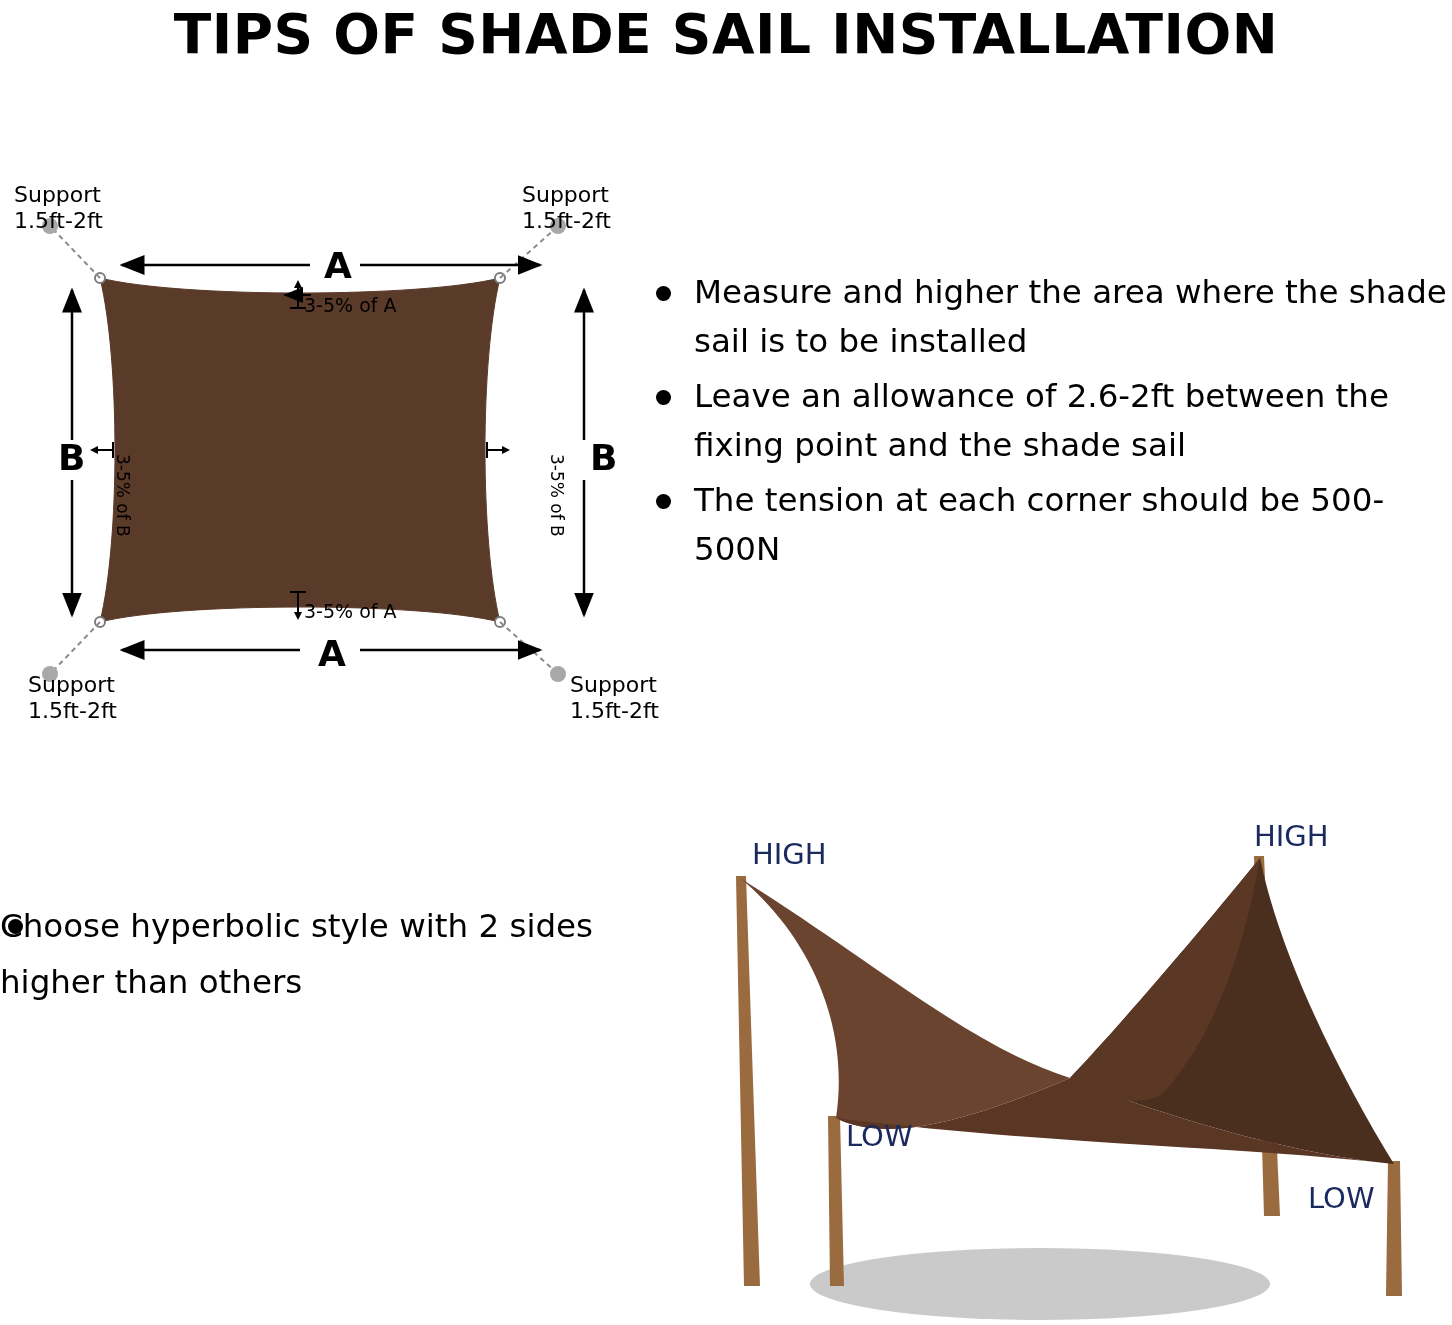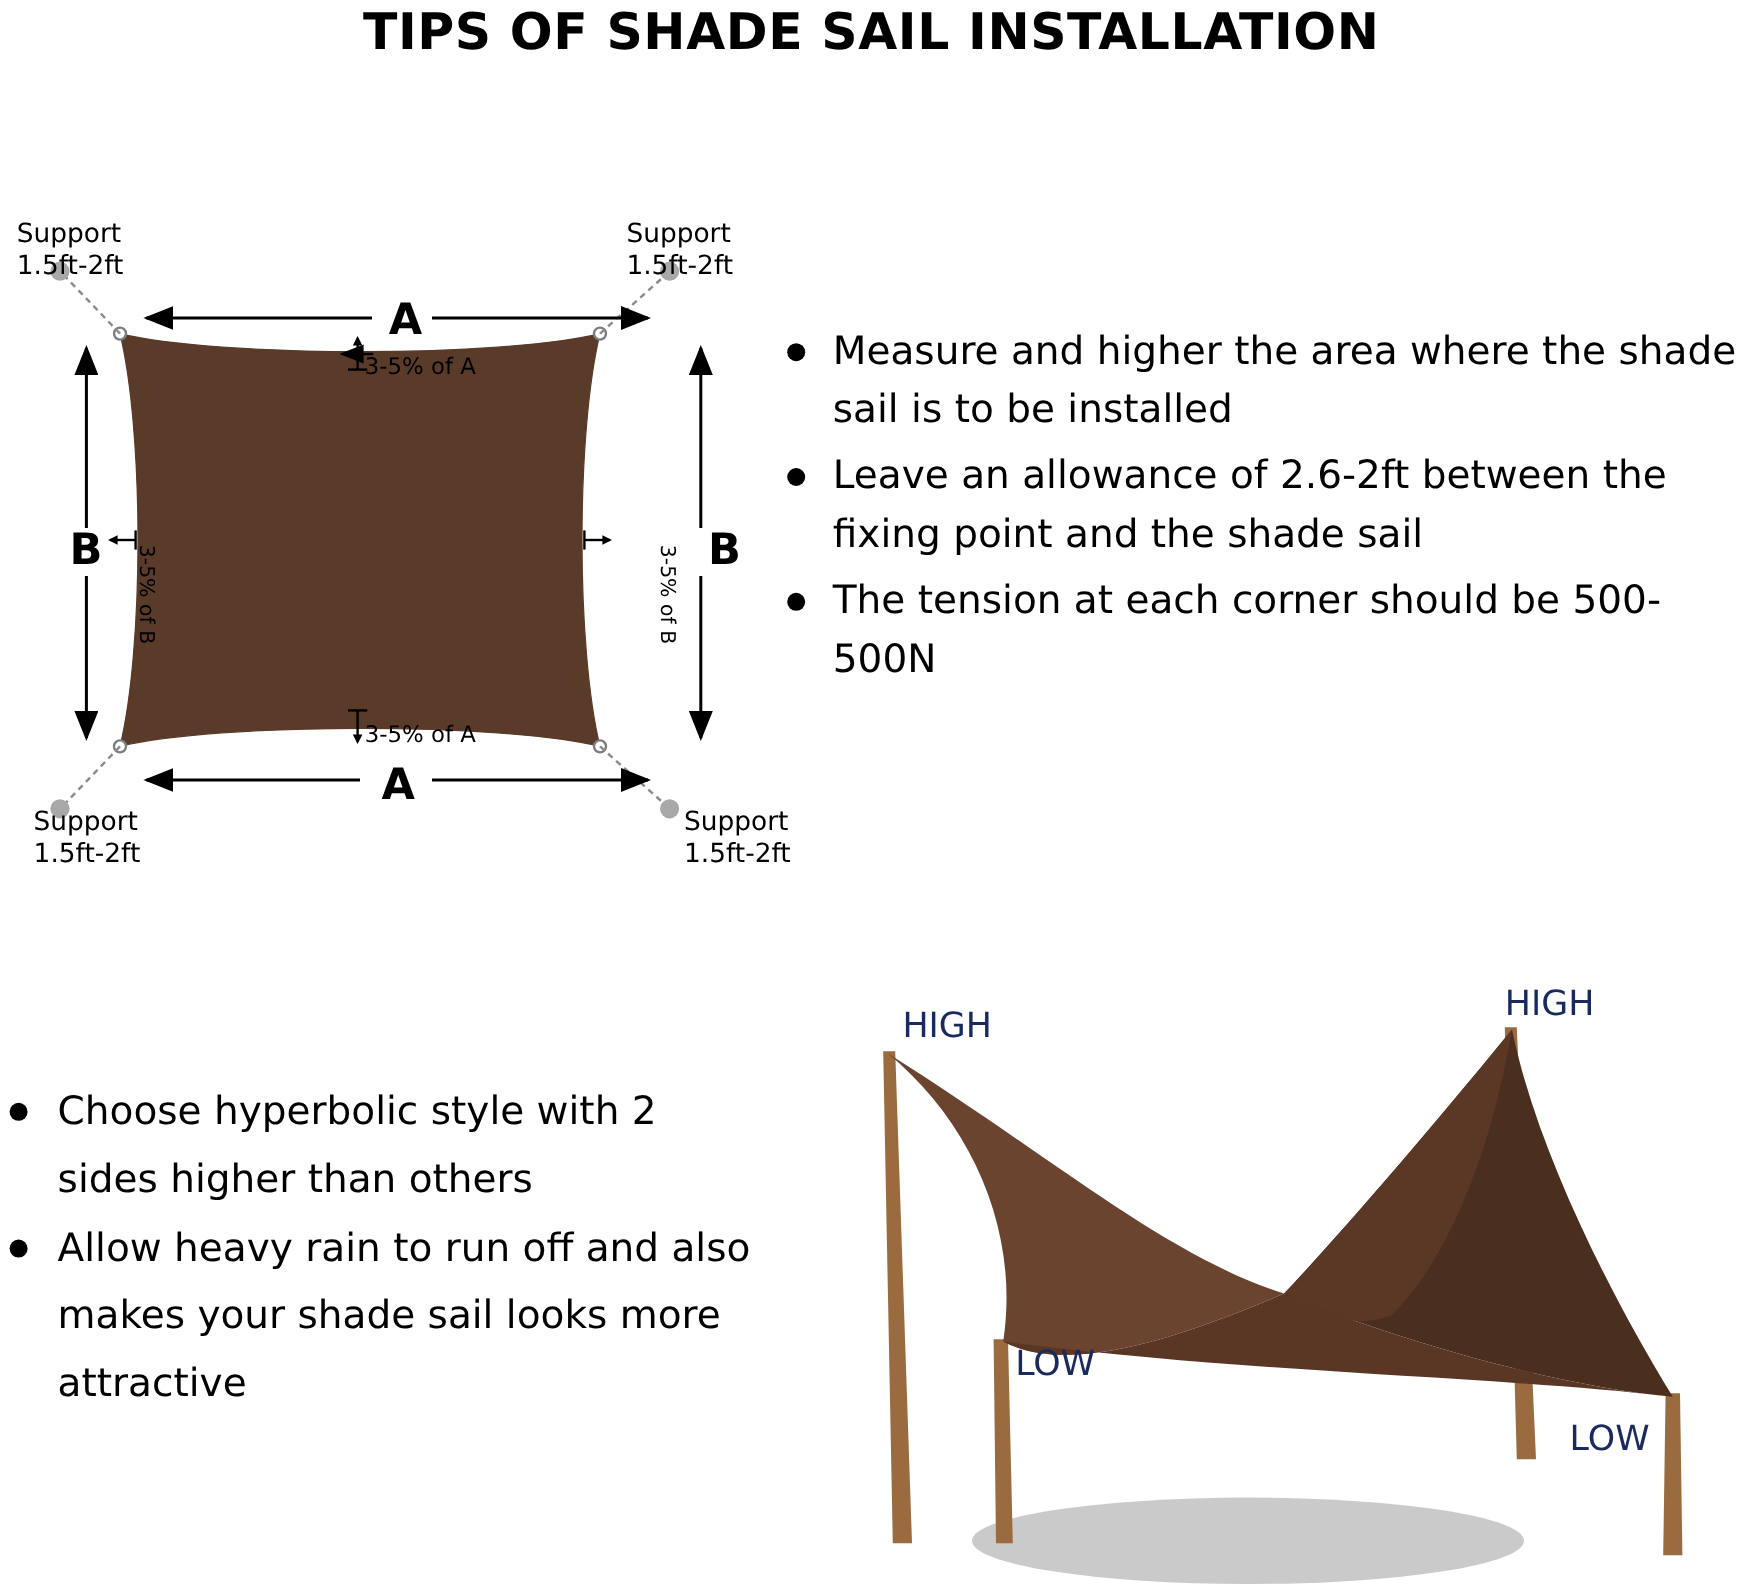--- a/index.html
+++ b/index.html
@@ -17,21 +17,21 @@
 
   
   .title {
     position: absolute;
     top: 2px;
     left: 0;
     width: 1452px;
     text-align: center;
     font-family: "DejaVu Sans", sans-serif;
     font-weight: bold;
-    font-size: 42px;
+    font-size: 55px;
     letter-spacing: 0.5px;
     color: #000000;
     white-space: nowrap;
   }
 
   
   .diagram-top {
     position: absolute;
     left: 0px;
     top: 160px;
@@ -75,21 +75,20 @@
 
   
   .bullets-left {
     position: absolute;
     left: 0px;
     top: 898px;
     width: 640px;
   }
   .bullets-left li {
     position: relative;
-    padding-left: 48px;
     font-size: 32.5px;
     line-height: 56px;
     color: #000000;
     margin-bottom: 2px;
   }
   .bullets-left li::before {
     top: 21px;
   }
 
   
@@ -199,21 +198,20 @@
   <ul>
     <li>Measure and higher the area where the shade sail is to be installed</li>
     <li>Leave an allowance of 2.6-2ft between the fixing point and the shade sail</li>
     <li>The tension at each corner should be 500-500N</li>
   </ul>
 </div>
 
 <div class="bullets-left">
   <ul>
     <li>Choose hyperbolic style with 2 sides higher than others</li>
-    <li>Allow heavy rain to run off and also makes your shade sail looks more attractive</li>
   </ul>
 </div>
 
 <div class="diagram-bottom">
   <svg width="812" height="535" viewBox="0 0 812 535" xmlns="http://www.w3.org/2000/svg">
 
     <ellipse cx="400" cy="468" rx="230" ry="36" fill="#b8b8b8" opacity="0.75"></ellipse>
 
     <path d="M96,60 L106,60 L120,470 L104,470 Z" fill="#9a6b3f"></path>
 

